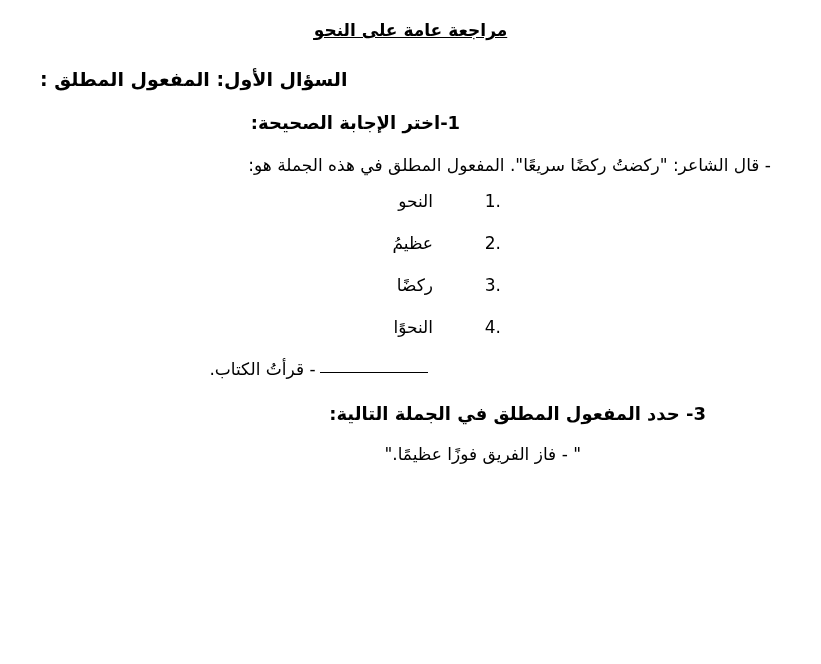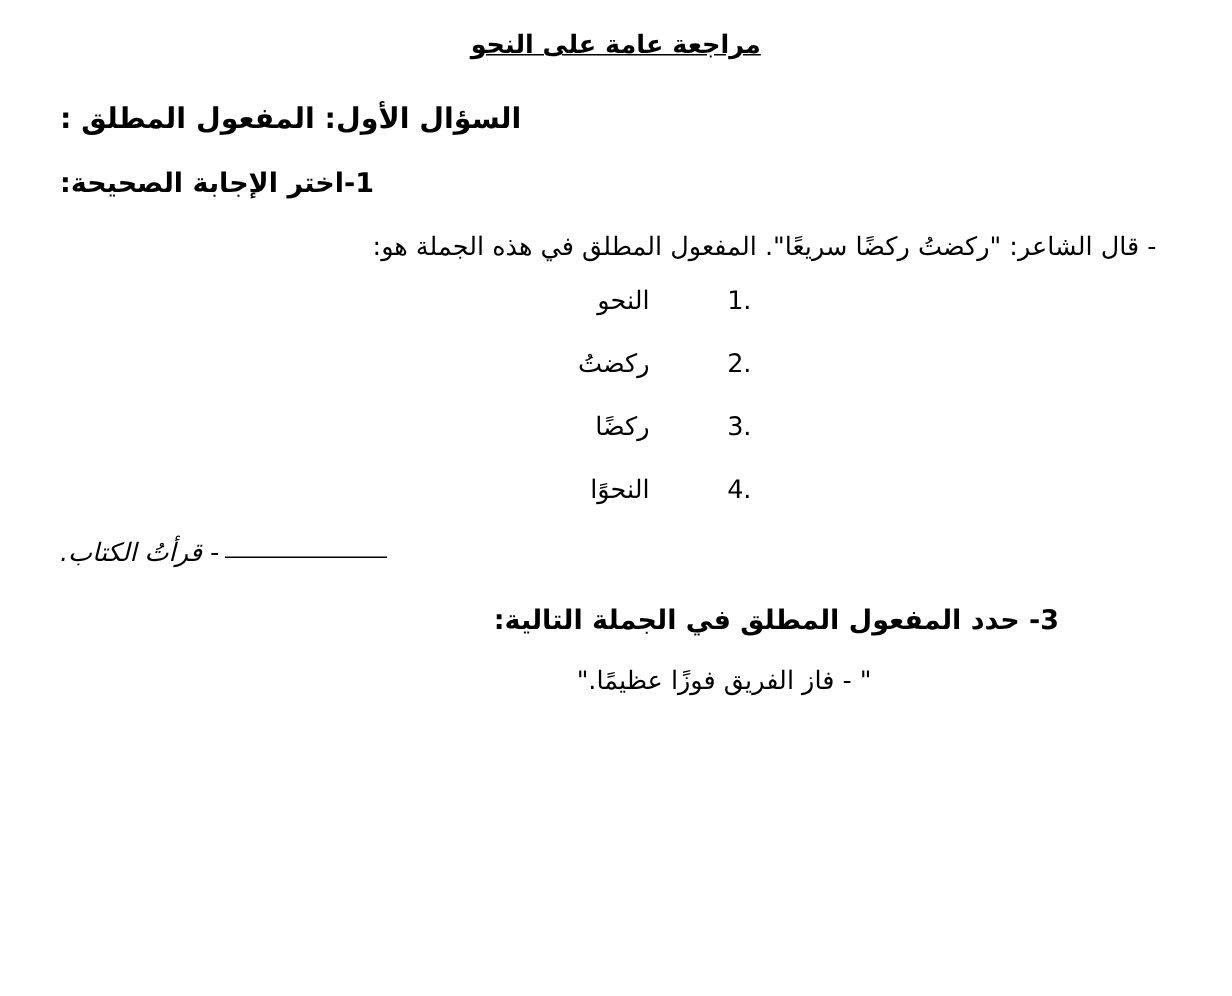--- a/index.html
+++ b/index.html
@@ -33,21 +33,21 @@
   .section-heading {
     font-size: 19px;
     font-weight: bold;
     text-align: left;
     margin: 28px 40px 0 0;
     padding-right: 60px;
   }
   .sub-heading {
     font-size: 18px;
     font-weight: bold;
-    text-align: left;
+    text-align: center;
     margin: 22px 0 0 0;
     padding-right: 110px;
   }
   .prompt-line {
     font-size: 17px;
     text-align: right;
     margin: 22px 0 0 0;
     padding-right: 10px;
   }
   .choices {
@@ -77,24 +77,23 @@
   }
   .q-heading {
     font-size: 18px;
     font-weight: bold;
     text-align: right;
     margin: 24px 0 0 0;
     padding-right: 75px;
   }
   .answer-line {
     font-size: 17px;
-    text-align: left;
+    text-align: center;
     margin: 18px 0 0 0;
     padding-right: 180px;
-    font-style: italic;
   }
   .blank {
     display: inline-block;
     border-bottom: 1px solid #000;
     width: 108px;
     height: 1px;
     vertical-align: 2px;
     margin: 0 4px;
   }
   .quote-line {
@@ -117,21 +116,21 @@
 
   <div class="prompt-line">-   قال الشاعر: "ركضتُ ركضًا سريعًا". المفعول المطلق في هذه الجملة هو:</div>
 
   <ul class="choices">
     <li class="choice">
       <span class="choice-num">1.</span>
       <span class="choice-text">النحو</span>
     </li>
     <li class="choice">
       <span class="choice-num">2.</span>
-      <span class="choice-text">ركضتُ</span>
+      <span class="choice-text">عظيمُ</span>
     </li>
     <li class="choice">
       <span class="choice-num">3.</span>
       <span class="choice-text">ركضًا</span>
     </li>
     <li class="choice">
       <span class="choice-num">4.</span>
       <span class="choice-text">النحوًا</span>
     </li>
   </ul>

